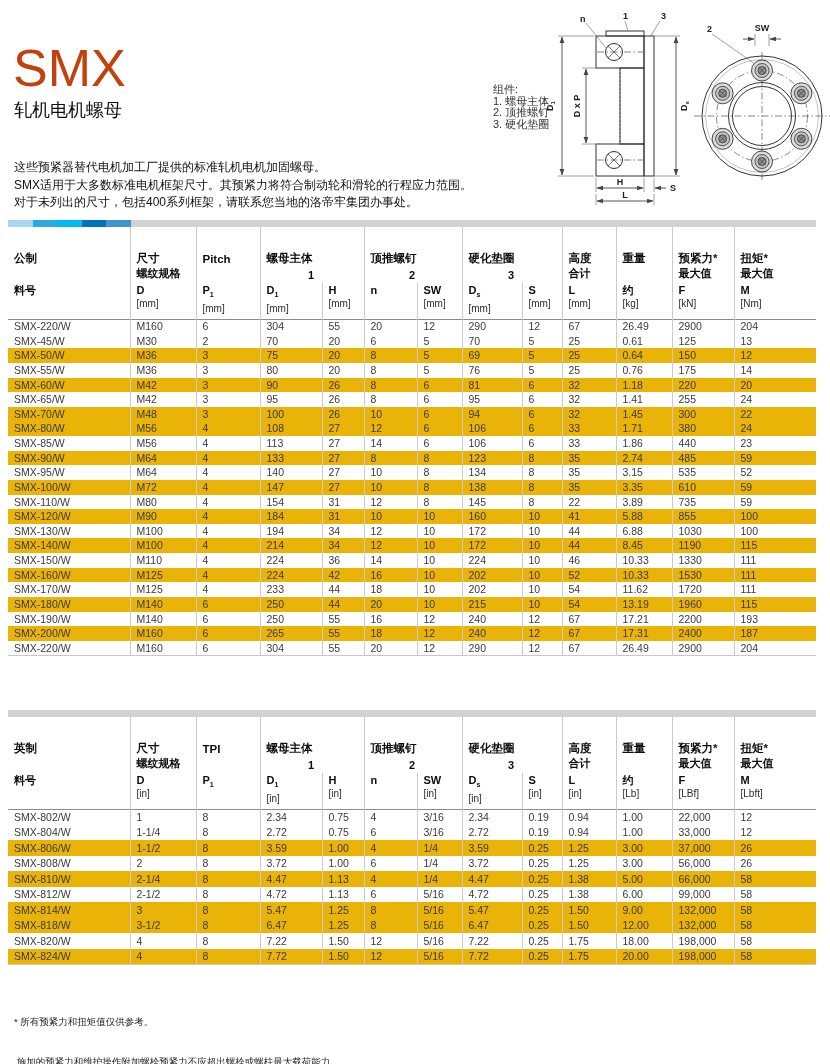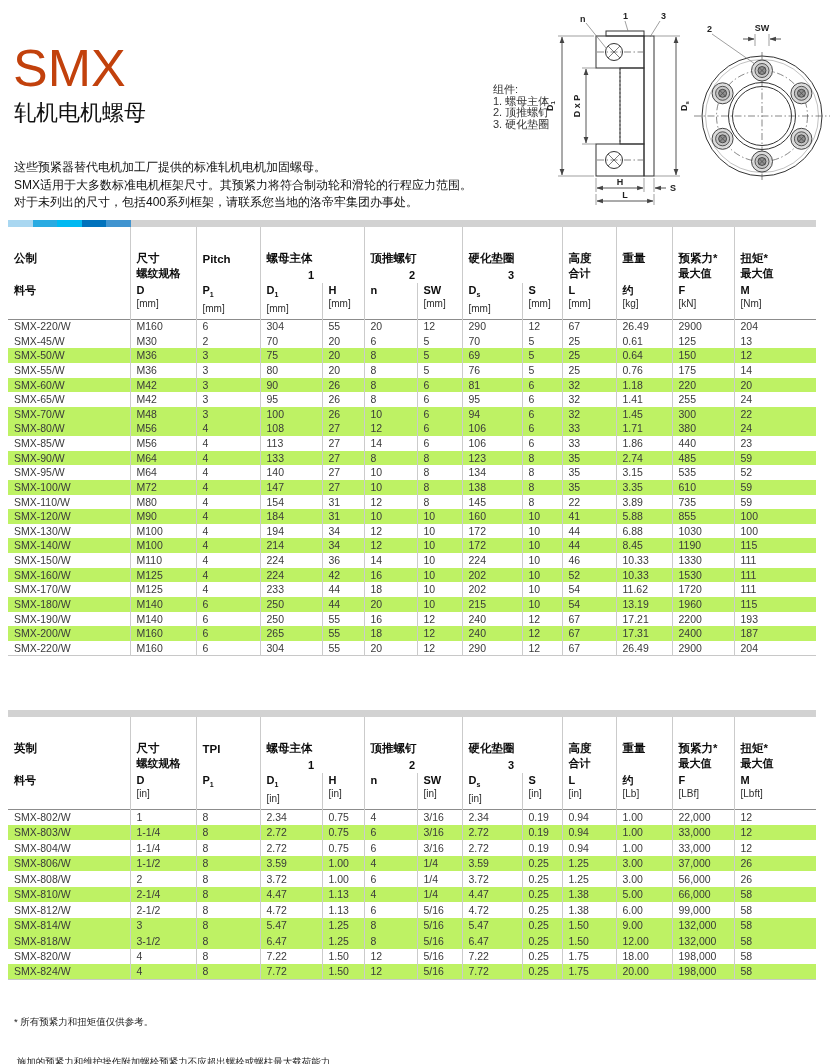--- a/index.html
+++ b/index.html
@@ -2,21 +2,21 @@
 <html><head>
 <meta charset="utf-8">
 <title>SMX 轧机电机螺母</title>
 <style>
   *{margin:0;padding:0;box-sizing:border-box}
   html,body{background:#fff}
   body{width:830px;height:1064px;position:relative;font-family:"Liberation Sans","DejaVu Sans",sans-serif;color:#1a1a1a}
   .page{position:absolute;inset:0;overflow:hidden;background:#fff}
 
   .product-title{position:absolute;left:13px;top:42px;font-size:52px;font-weight:300;letter-spacing:0;color:#c2410c;line-height:1}
-  .product-subtitle{position:absolute;left:14px;top:100px;font-size:22px;font-weight:400;color:#111;line-height:1.15}
+  .product-subtitle{position:absolute;left:14px;top:100px;font-size:18px;font-weight:400;color:#111;line-height:1.15}
   .intro{position:absolute;left:14px;top:159px;font-size:12px;line-height:17.5px;color:#111;font-weight:500}
 
   .legend{position:absolute;left:493px;top:84px;font-size:11px;line-height:11.5px;color:#333}
   .drawing{position:absolute}
   #svg-section{left:540px;top:8px}
   #svg-front{left:688px;top:18px}
   .ol{stroke:#333;stroke-width:1;fill:none}
   .dim{stroke:#444;stroke-width:.9;fill:none}
   .ext{stroke:#777;stroke-width:.7;fill:none}
   .cl{stroke:#555;stroke-width:.7;fill:none;stroke-dasharray:7 2.5 1.5 2.5}
@@ -38,21 +38,21 @@
   .spec thead th{font-weight:bold;color:#0d0d0d}
   .spec tr.r1 th{height:27px;font-size:11.5px;vertical-align:middle;padding-top:24px}
   .spec tr.r2 th{height:17px;font-size:11px;vertical-align:bottom;padding-bottom:2px}
   .spec tr.r2 th.c{text-align:center;padding-left:0}
   .spec tr.r3 th{height:36px;vertical-align:top;padding-top:1px;font-size:11px;line-height:12px}
   .spec .un{font-weight:400;font-size:10px;color:#2c2c2c;margin-top:2px}
   .spec .sy sub{font-size:7px}
   .spec tbody td{font-size:10.5px;color:#3a3a3a;line-height:1}
   #metric-table tbody tr{height:14.63px}
   #imperial-table tbody tr{height:15.5px}
-  .spec tr.alt{background:#bef264}
+  .spec tr.alt{background:#eab308}
 
   .footnotes{position:absolute;left:14px;top:989px;font-size:9.5px;line-height:13.2px;color:#222;white-space:pre-wrap}
 </style>
 </head>
 <body>
 
 <div class="page">
 
   <div class="product-title">SMX</div>
   <div class="product-subtitle">轧机电机螺母</div>
@@ -702,35 +702,20 @@
             <td>0.75</td>
             <td>4</td>
             <td>3/16</td>
             <td>2.34</td>
             <td>0.19</td>
             <td>0.94</td>
             <td>1.00</td>
             <td>22,000</td>
             <td>12</td>
           </tr>
-          <tr class="alt">
-            <td>SMX-803/W</td>
-            <td>1-1/4</td>
-            <td>8</td>
-            <td>2.72</td>
-            <td>0.75</td>
-            <td>6</td>
-            <td>3/16</td>
-            <td>2.72</td>
-            <td>0.19</td>
-            <td>0.94</td>
-            <td>1.00</td>
-            <td>33,000</td>
-            <td>12</td>
-          </tr>
           <tr class="">
             <td>SMX-804/W</td>
             <td>1-1/4</td>
             <td>8</td>
             <td>2.72</td>
             <td>0.75</td>
             <td>6</td>
             <td>3/16</td>
             <td>2.72</td>
             <td>0.19</td>

